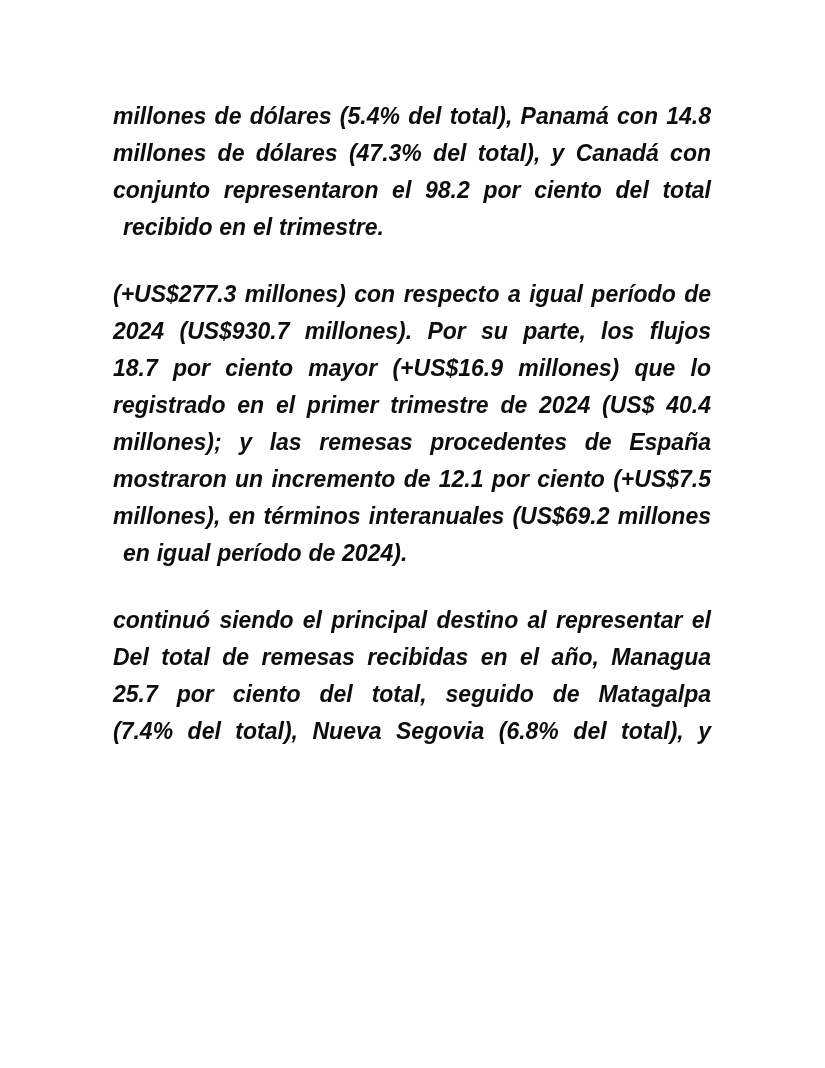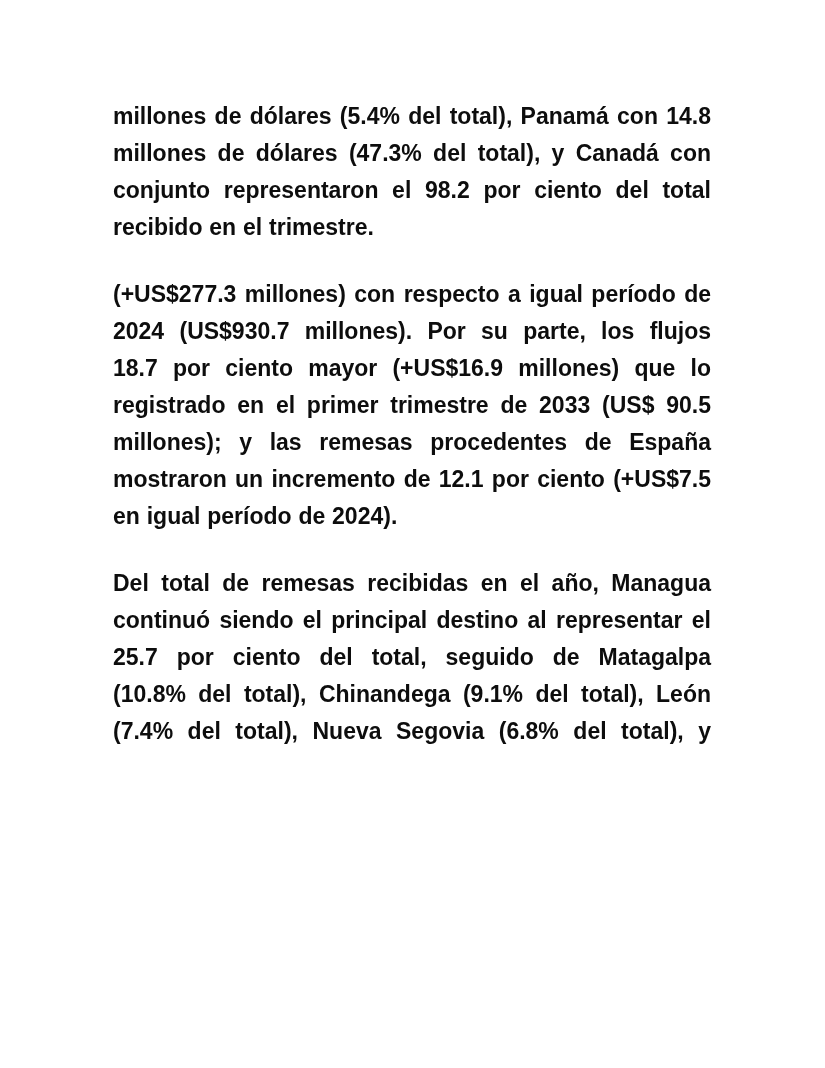--- a/index.html
+++ b/index.html
@@ -18,48 +18,50 @@
     padding: 98px 114px 0 113px;
     overflow: hidden;
   }
   .para { margin: 0 0 30px 0; }
   .line {
     text-align: justify;
     
     text-align-last: justify;
     white-space: normal;
     word-spacing: 0.02em;
+    font-style: italic;
   }
   .line.flush {
     text-align-last: left;
+    margin-left: 10px;
   }
 </style>
 </head>
 <body>
 
 <div class="page">
 
   <div class="para">
     <div class="line">millones de dólares (5.4% del total), Panamá con 14.8</div>
     <div class="line">millones de dólares (47.3% del total), y Canadá con</div>
     <div class="line">conjunto representaron el 98.2 por ciento del total</div>
     <div class="line flush">recibido en el trimestre.</div>
   </div>
 
   <div class="para">
     <div class="line">(+US$277.3 millones) con respecto a igual período de</div>
     <div class="line">2024 (US$930.7 millones). Por su parte, los flujos</div>
     <div class="line">18.7 por ciento mayor (+US$16.9 millones) que lo</div>
-    <div class="line">registrado en el primer trimestre de 2033 (US$ 90.5</div>
+    <div class="line">registrado en el primer trimestre de 2024 (US$ 40.4</div>
     <div class="line">millones); y las remesas procedentes de España</div>
     <div class="line">mostraron un incremento de 12.1 por ciento (+US$7.5</div>
+    <div class="line">millones), en términos interanuales (US$69.2 millones</div>
     <div class="line flush">en igual período de 2024).</div>
   </div>
 
   <div class="para">
+    <div class="line">continuó siendo el principal destino al representar el</div>
     <div class="line">Del total de remesas recibidas en el año, Managua</div>
-    <div class="line">continuó siendo el principal destino al representar el</div>
     <div class="line">25.7 por ciento del total, seguido de Matagalpa</div>
-    <div class="line">(10.8% del total), Chinandega (9.1% del total), León</div>
     <div class="line">(7.4% del total), Nueva Segovia (6.8% del total), y</div>
   </div>
 
 </div>
 
 </body></html>

